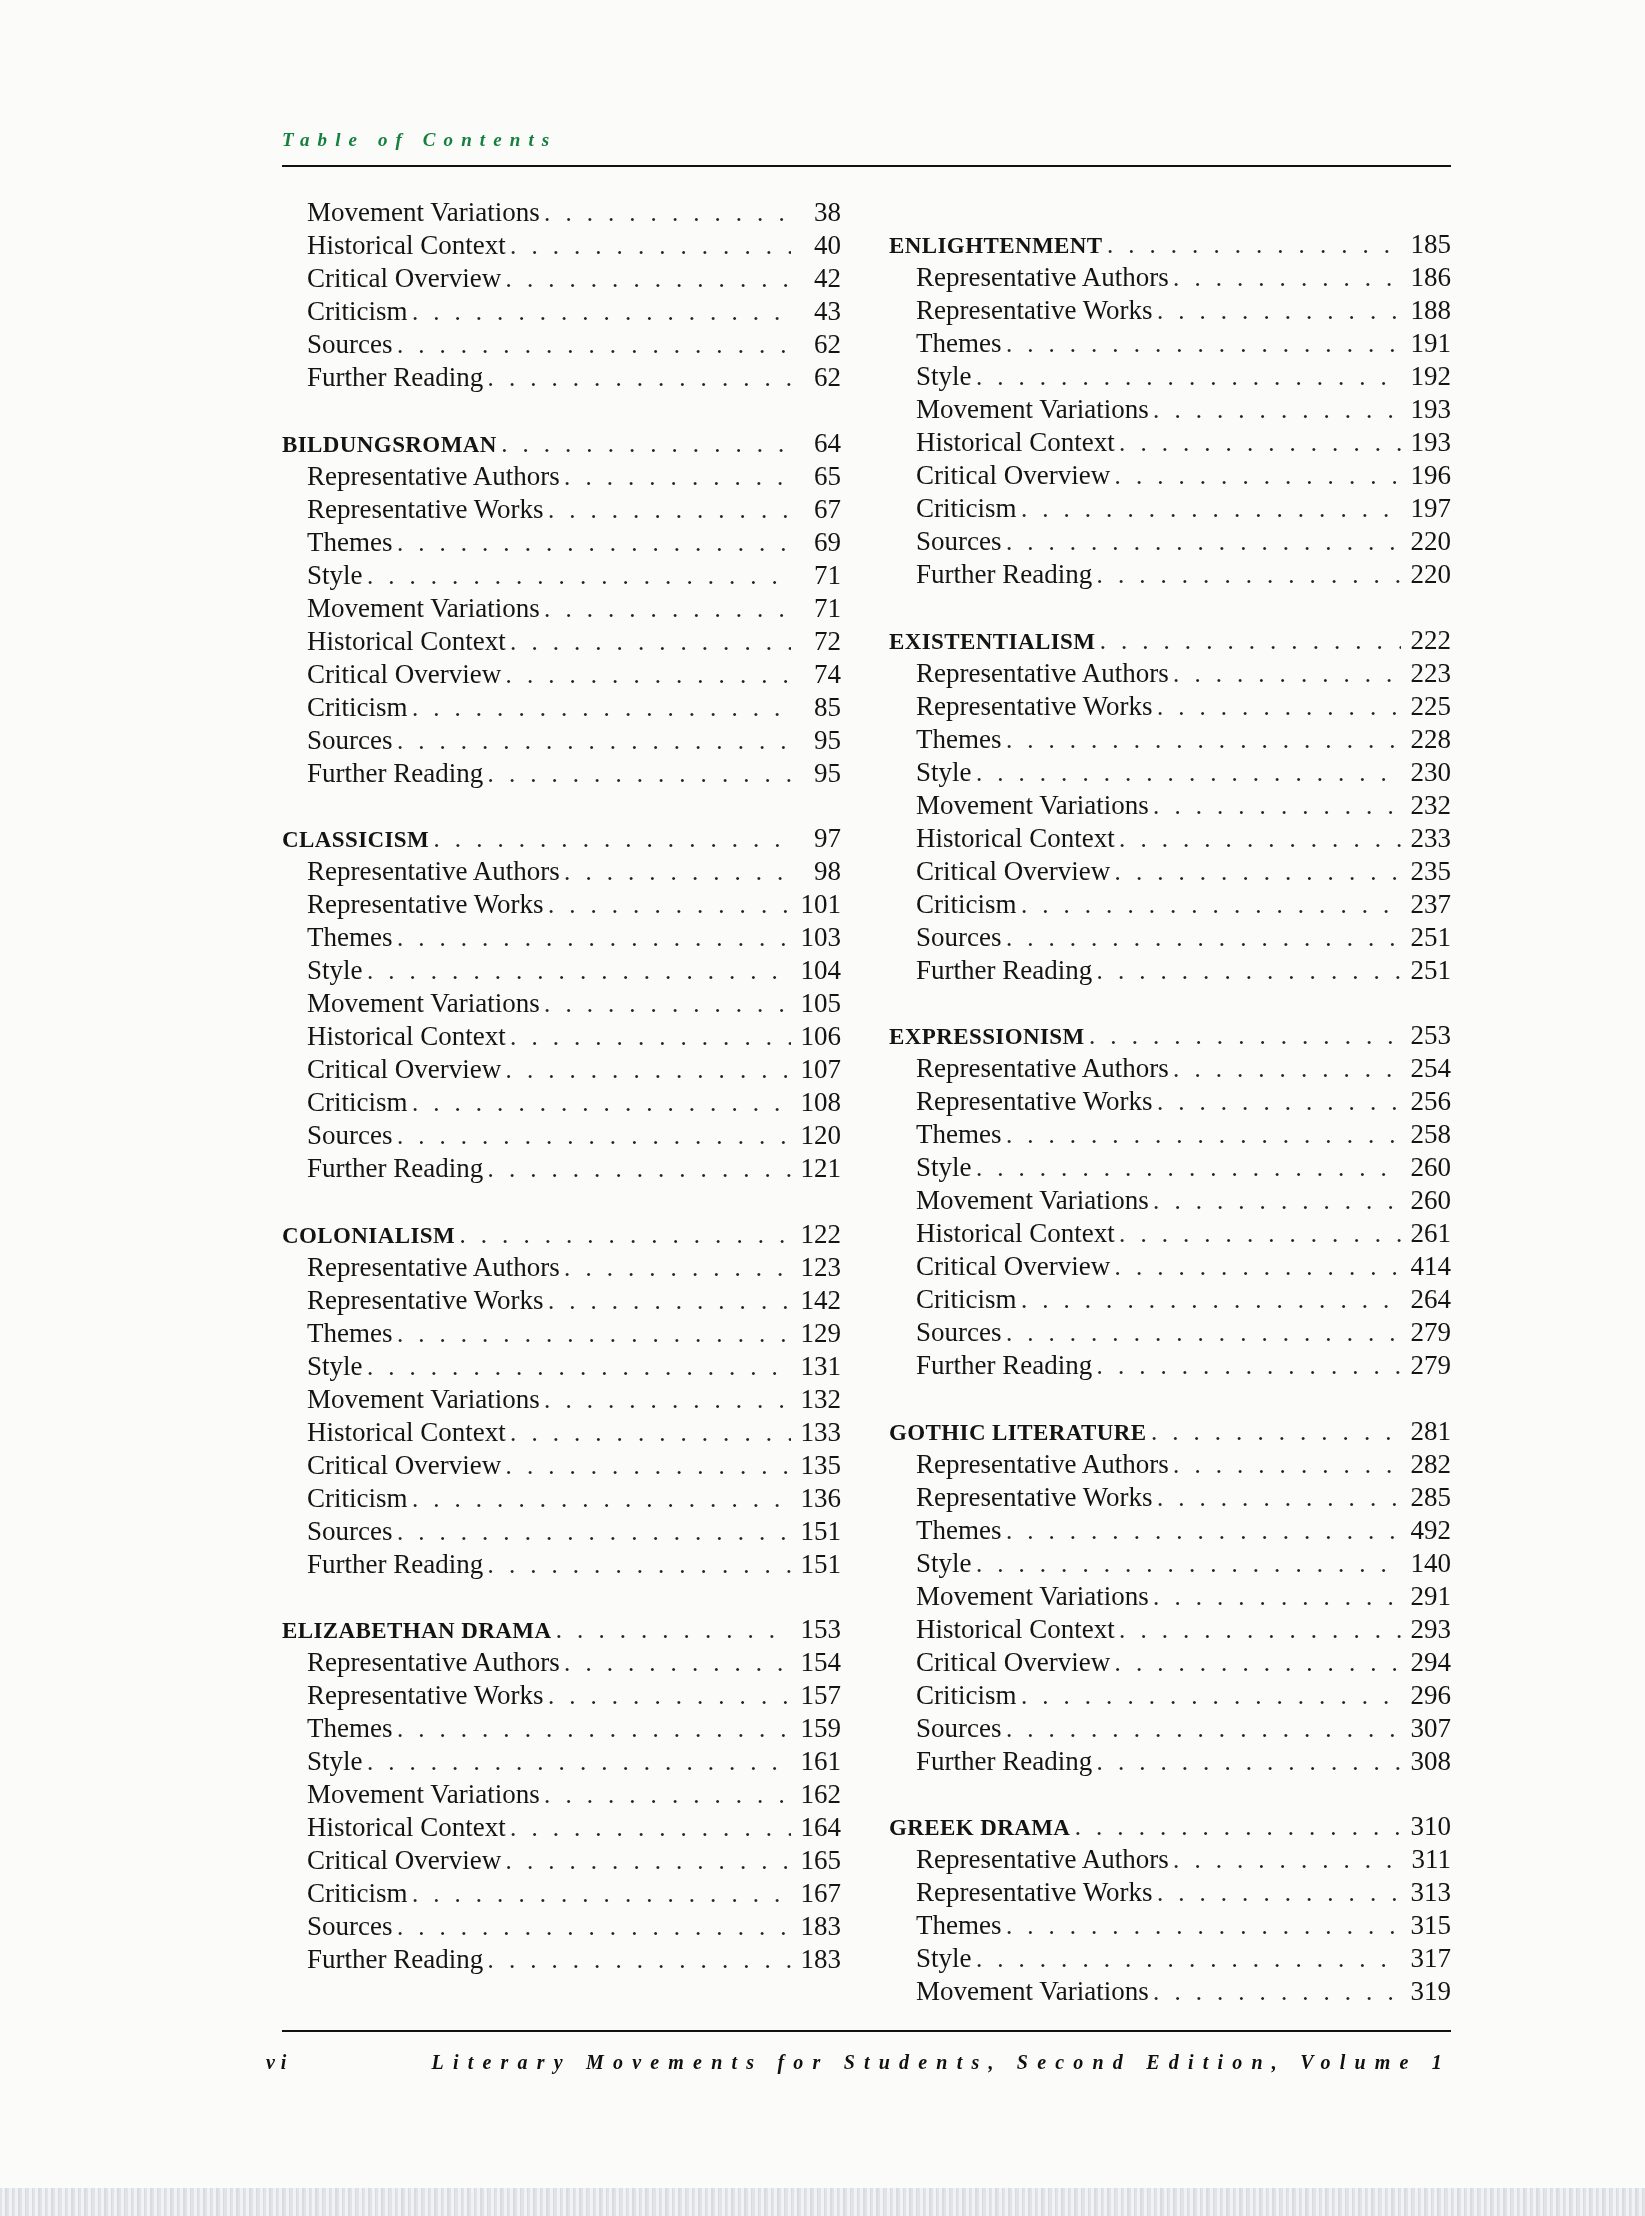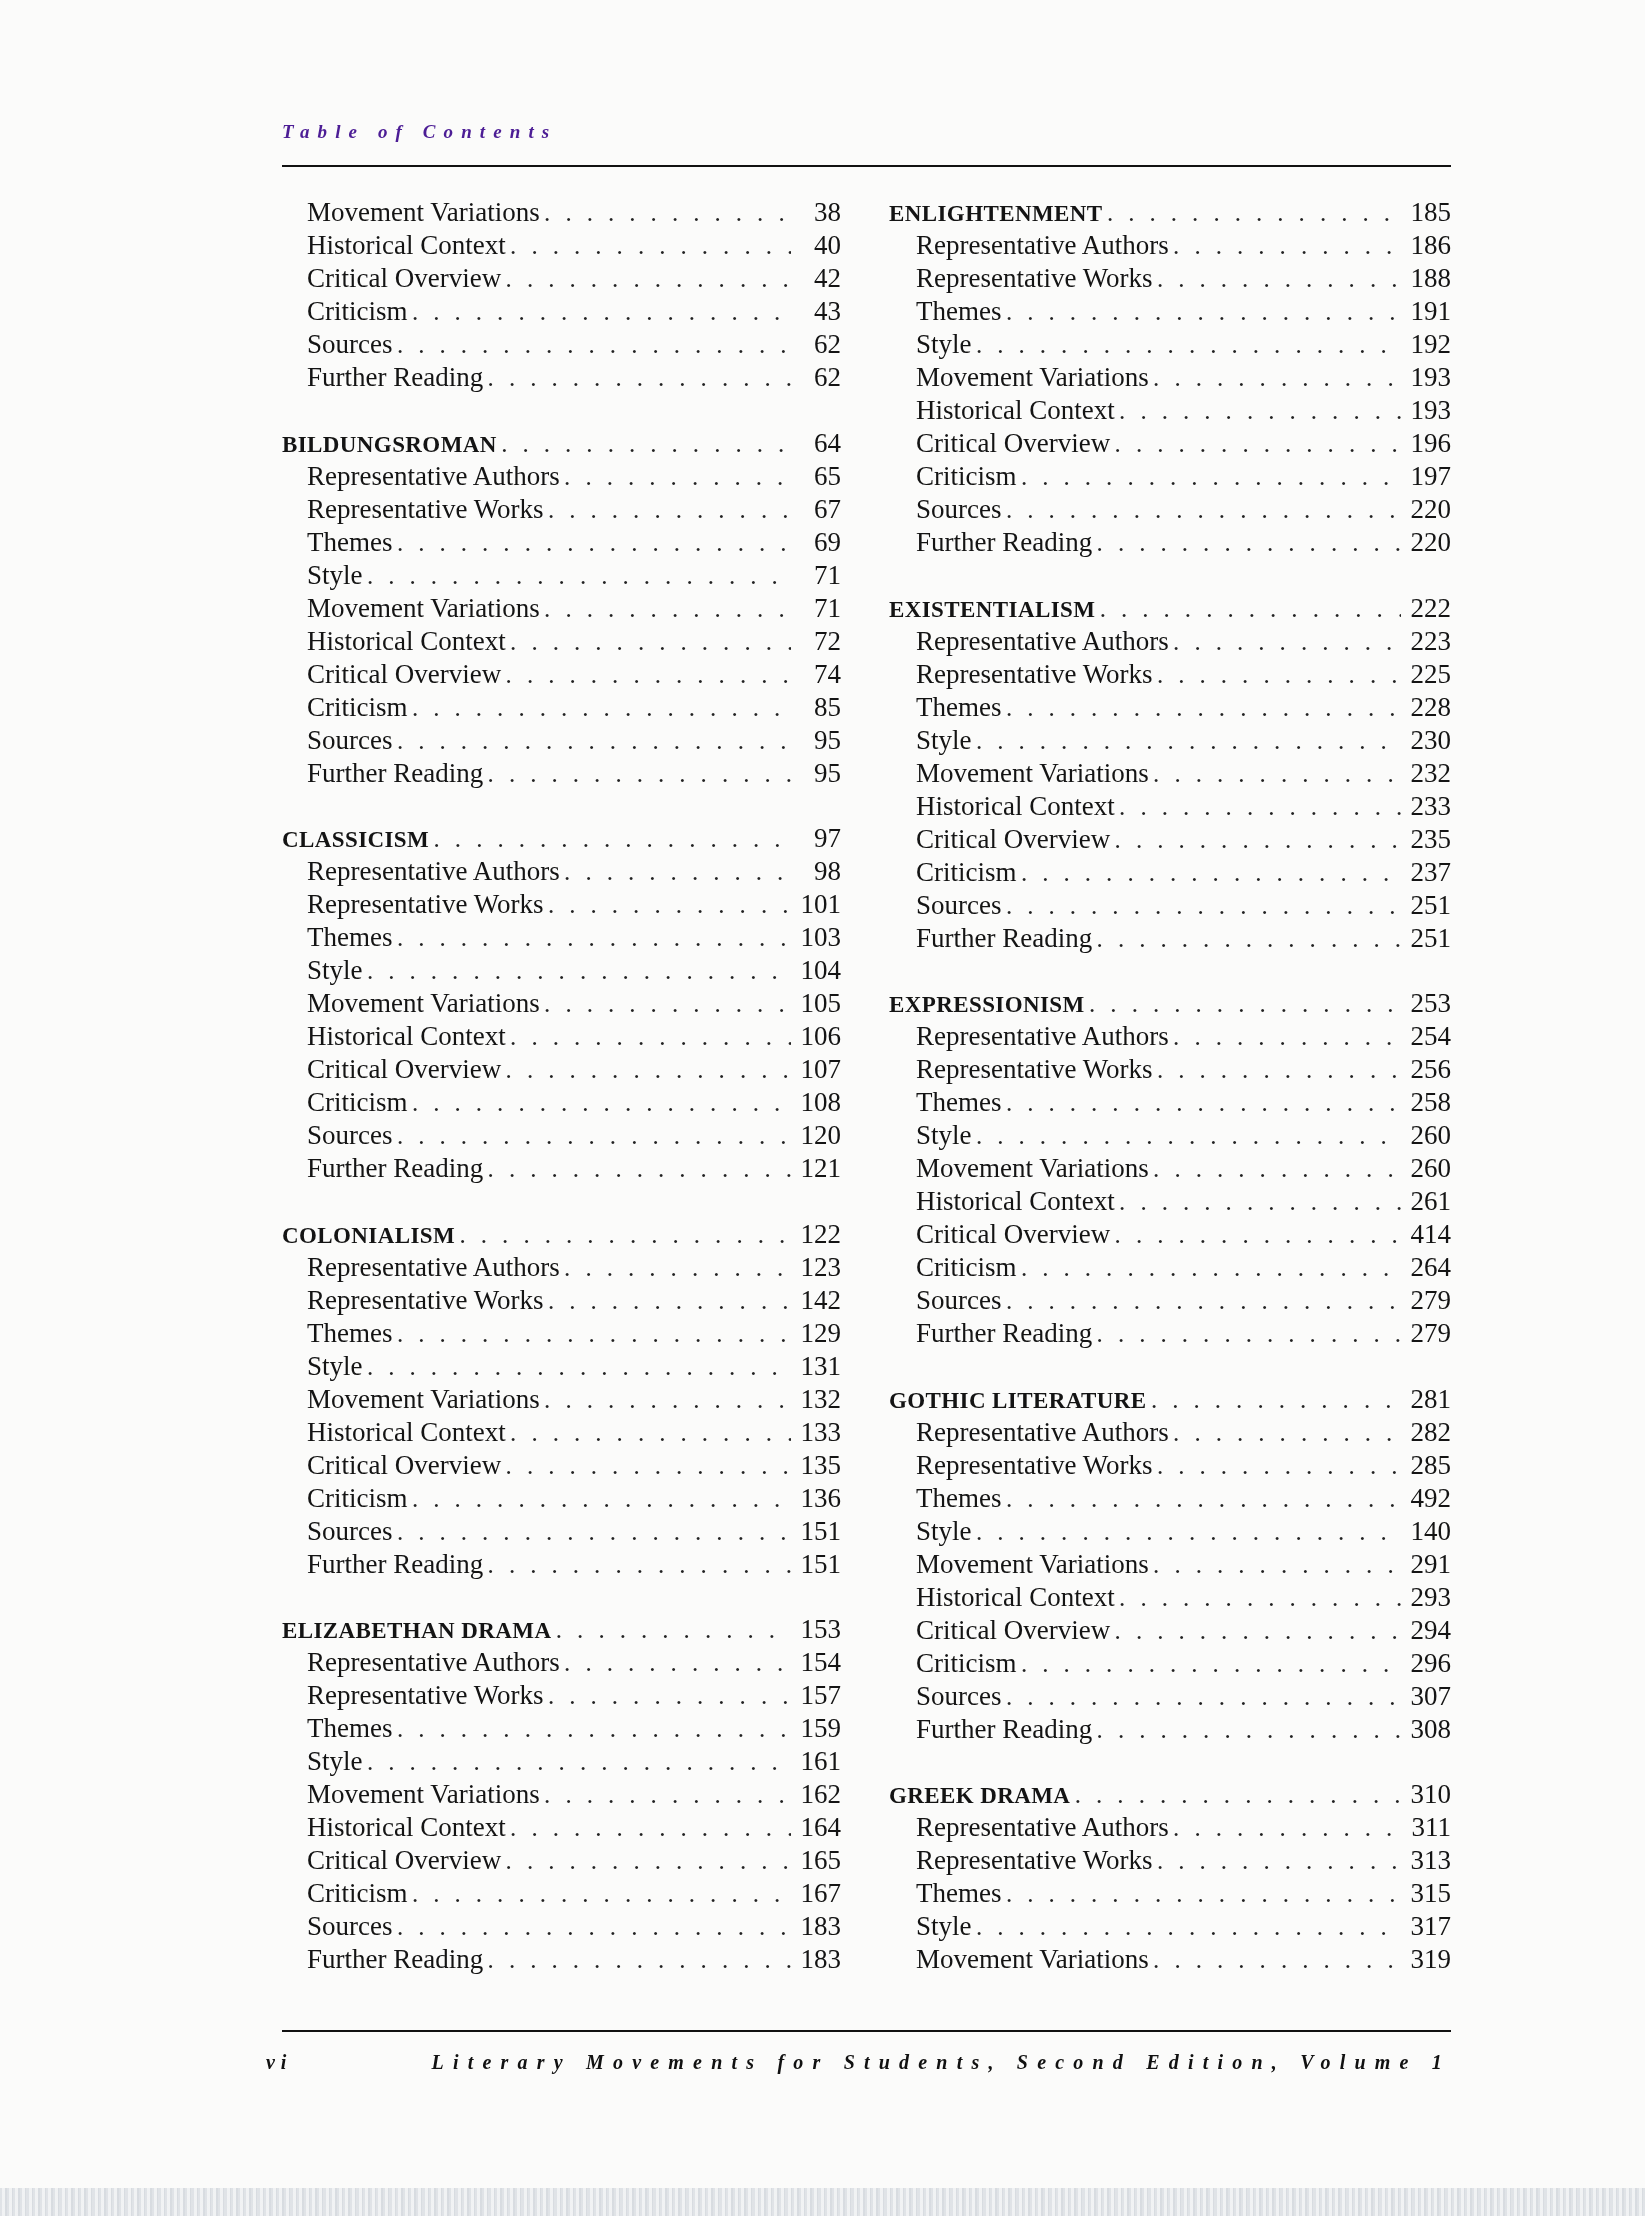--- a/index.html
+++ b/index.html
@@ -3,30 +3,30 @@
 <meta charset="utf-8">
 <style>
   html, body { margin: 0; padding: 0; }
   body {
     width: 1645px; height: 2216px; position: relative; overflow: hidden;
     background: #fbfbfa;
     font-family: "Liberation Serif", "DejaVu Serif", serif;
     color: #141414;
   }
   .running-head {
-    position: absolute; left: 282px; top: 121px;
+    position: absolute; left: 282px; top: 129px;
     font-family: "Liberation Serif", serif; font-style: italic; font-weight: bold;
-    font-size: 19px; letter-spacing: 8.1px; color: #4c1d95;
+    font-size: 19px; letter-spacing: 8.1px; color: #15803d;
   }
   .rule { position: absolute; left: 282px; width: 1169px; height: 2.2px; background: #111; }
   .rule.top { top: 165px; }
   .rule.bottom { top: 2030px; }
   .column { position: absolute; top: 196px; }
   .col-left { left: 282px; width: 559px; }
-  .col-right { left: 889px; width: 562px; }
+  .col-right { left: 889px; width: 562px; margin-top: 32px; }
   .section { margin-bottom: 32.5px; }
   .entry {
     display: flex; align-items: baseline; height: 33px; line-height: 33px;
     font-size: 27px; white-space: nowrap; overflow: hidden;
   }
   .entry .label { flex: 0 0 auto; padding-right: 4.4px; }
   .entry .leader {
     flex: 1 1 auto; overflow: hidden; color: #222; letter-spacing: 10.3px;
     font-size: 25px;
   }

